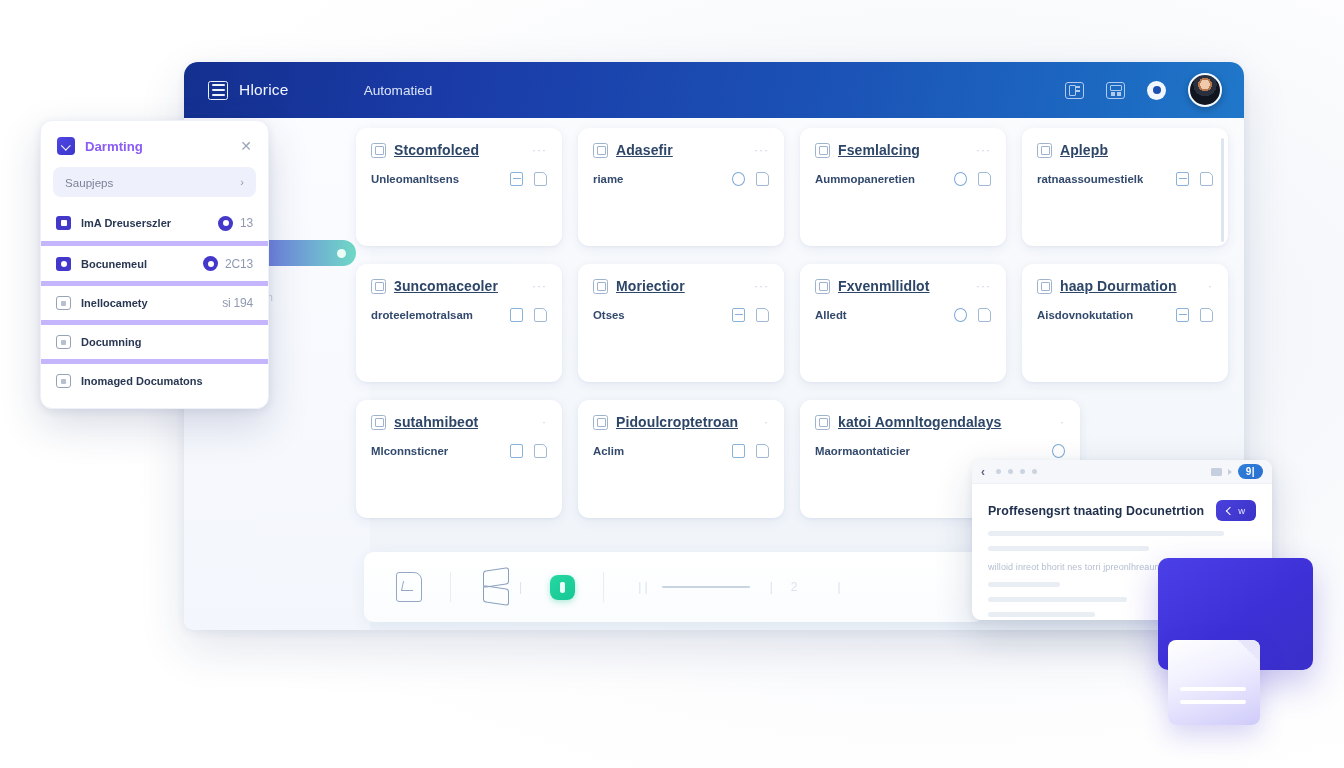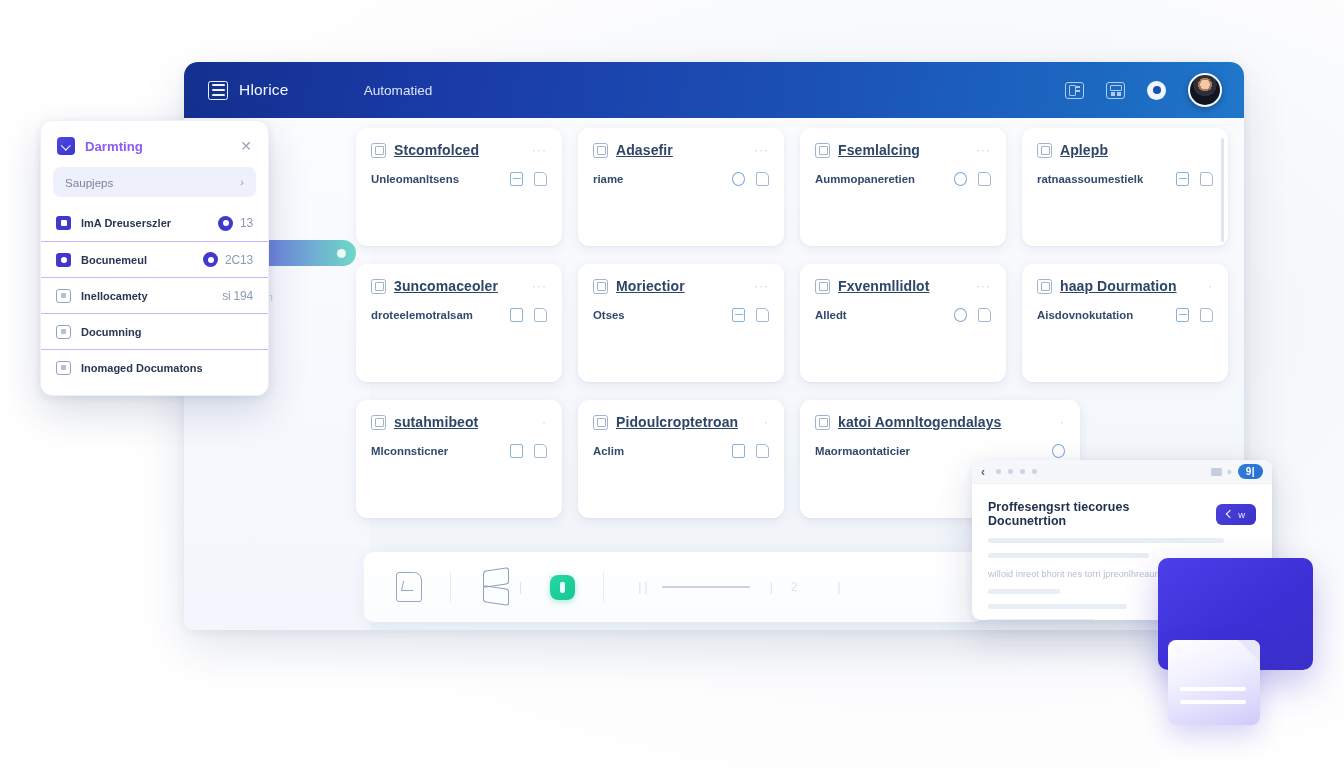--- a/index.html
+++ b/index.html
@@ -122,21 +122,21 @@
     display:flex; align-items:center; justify-content:center; }
   .dd-logo i { display:block; width:7px; height:7px; border-left:1.6px solid #fff; border-bottom:1.6px solid #fff; transform: rotate(-45deg) translateY(-1px); }
   .dd-title { font-size: 13.2px; font-weight: 700; color: #8b5cf6; }
   .dd-close { margin-left:auto; color:#9aa6ba; font-size:14px; line-height:12px; }
   .dd-search {
     margin: 0 12px 8px; height: 30px; border-radius: 8px; background: #eef0fb;
     display:flex; align-items:center; padding: 0 12px; color:#7b8499; font-size:11.6px;
   }
   .dd-search .chev { margin-left:auto; color:#8e98ad; font-size:11px; }
   .dd-item {
-    display:flex; align-items:center; gap:10px; padding: 10px 15px; border-top: 1px solid #c4b5fd;
+    display:flex; align-items:center; gap:10px; padding: 10px 15px; border-top: 5px solid #c4b5fd;
     min-height: 36px;
   }
   .dd-sq { width: 15px; height: 14px; border-radius: 3px; background: #4338ca; flex:none;
     display:flex; align-items:center; justify-content:center; }
   .dd-sq i { width:6px; height:6px; background:#fff; border-radius:1px; }
   .dd-sq.round i { border-radius:50%; }
   .dd-sq.outline { background: transparent; border: 1.3px solid #96a2b8; }
   .dd-sq.outline i { background:#b6c0d2; width:5px;height:5px; }
   .dd-label { font-size: 11px; color: #293753; font-weight: 600;
     white-space:nowrap; overflow:hidden; text-overflow:ellipsis; }
@@ -564,21 +564,21 @@
           <i></i>
         </span>
       <span class="fw-rightgrp">
         <span class="fw-sq"></span>
         <span class="fw-tri"></span>
         <span class="fw-pill">9|</span>
       </span>
     </div>
     <div class="fw-body">
       <div class="fw-headrow">
-        <span class="fw-title">Proffesengsrt tiecorues Docunetrtion</span>
+        <span class="fw-title">Proffesengsrt tnaating Docunetrtion</span>
         <span class="fw-btn">
           <span class="g"></span>
           <span>w</span>
         </span>
       </div>
       <div class="fw-ln a"></div>
       <div class="fw-ln b"></div>
       <div class="fw-cap">willoid inreot bhorit nes torri jpreonlhreaum tiecorues</div>
       <div class="fw-ln c"></div>
       <div class="fw-ln d"></div>

